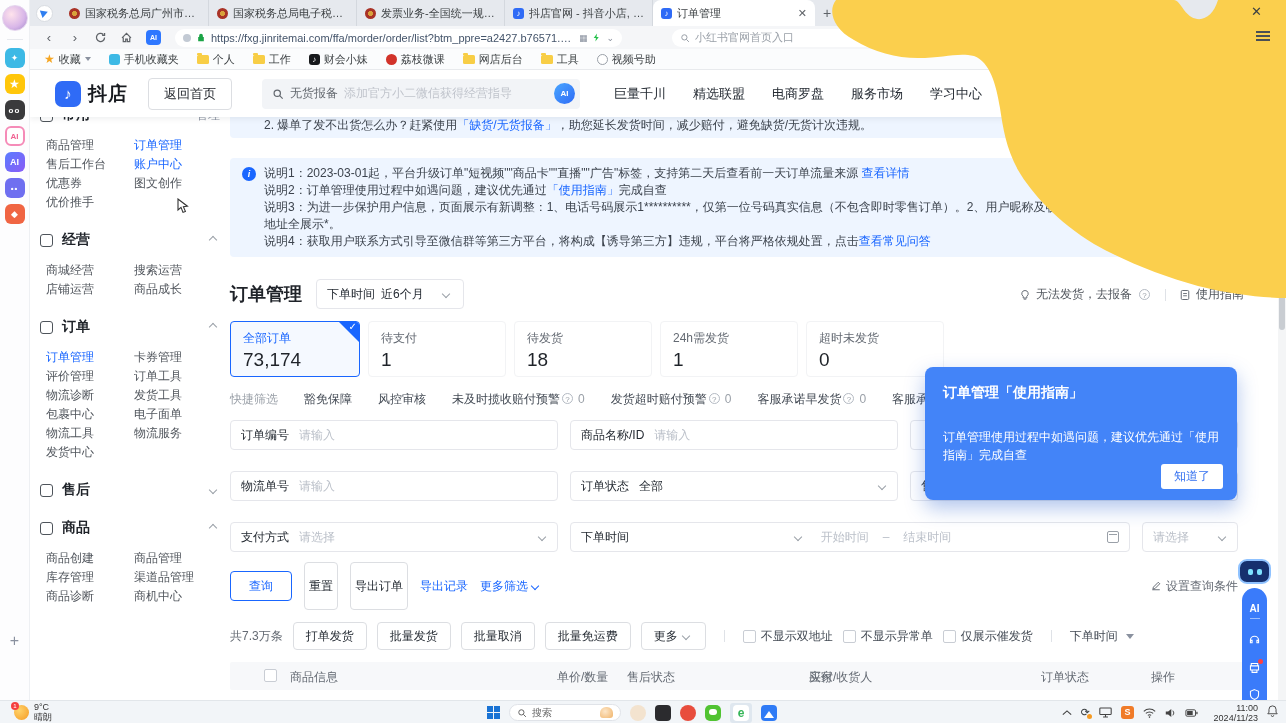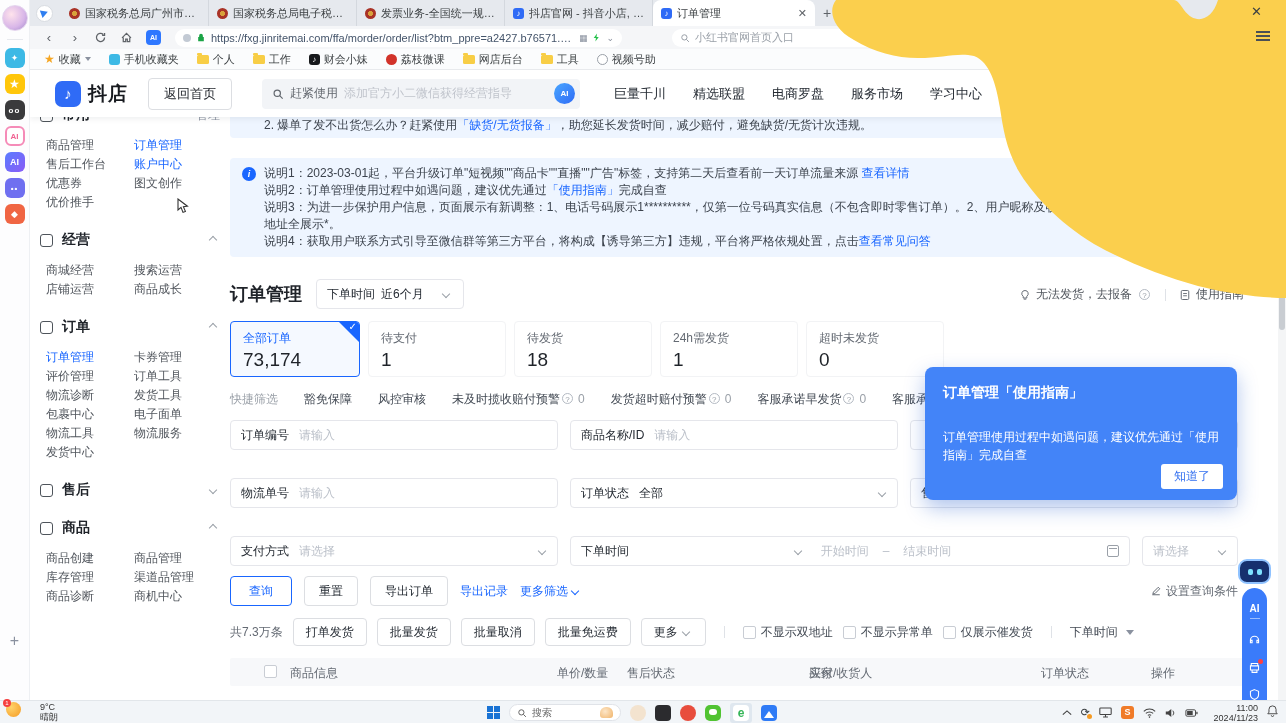--- a/index.html
+++ b/index.html
@@ -101,35 +101,35 @@
 .card .lb{font-size:12px;color:#646a73}
 .card .val{font-size:19px;font-weight:normal;color:#1f2329;margin-top:2px}
 .card.sel{width:130px;border-color:#1966ff;background:#f5f9ff;position:relative;overflow:hidden}
 .card.sel .lb{color:#1966ff}
 .card.sel::after{content:"";position:absolute;top:0;right:0;border-left:20px solid transparent;border-top:20px solid #1966ff}
 .card.sel .ck{position:absolute;top:-1px;right:2px;color:#fff;font-size:10px;z-index:1}
 .qf{margin-top:14px;display:flex;gap:26px;font-size:12px;align-items:center;color:#434a54;white-space:nowrap}
 .qf .muted{color:#9aa0a8}
 .cinfo{display:inline-block;width:11px;height:11px;border:1px solid #b4bac3;border-radius:50%;font-size:8px;color:#9aa0a8;text-align:center;line-height:11px;vertical-align:1px;margin:0 2px}
 .cnt{color:#9aa0a8;margin-left:3px}
-.filters{margin-top:12px;display:flex;flex-direction:column;gap:28px}
+.filters{margin-top:12px;display:flex;flex-direction:column;gap:21px}
 .frow{display:flex;gap:12px}
 .field{width:328px;height:30px;border:1px solid #e5e6eb;border-radius:4px;display:flex;align-items:center;padding:0 10px;font-size:12px;background:#fff}
 .flb{color:#252b33;margin-right:10px;white-space:nowrap}
 .ph{color:#bbc0c9;white-space:nowrap}
 .val2{color:#252b33}
 .field .cv{margin-left:auto;margin-right:2px}
 .field.date{width:560px}
 .field.smallf{width:96px}
 .dsep{color:#bbc0c9;margin:0 14px}
 .calico{margin-left:auto;width:12px;height:12px;border:1.3px solid #9aa0a8;border-radius:2px;position:relative}
 .calico::before{content:"";position:absolute;left:1px;right:1px;top:2px;height:1.3px;background:#9aa0a8}
 .btnrow{margin-top:10px;display:flex;align-items:center;gap:12px;font-size:12px;position:relative}
 .bq{border:1px solid #1966ff;color:#1966ff;border-radius:4px;height:30px;padding:0 18px;display:flex;align-items:center;background:#fff}
-.bp{border:1px solid #dcdee2;color:#252b33;border-radius:4px;height:30px;padding:0 14px;display:flex;align-items:center;background:#fff}
+.bp{border:1px solid #dcdee2;color:#252b33;border-radius:4px;height:48px;padding:0 4px;display:flex;align-items:center;background:#fff}
 .lnk{color:#1966ff;display:flex;align-items:center;gap:4px}
 .lnk .cv{border-color:#1966ff;margin:0}
 .setlnk{margin-left:auto;margin-right:8px;color:#646a73;display:flex;align-items:center;gap:4px}
 .batch{margin-top:12px;display:flex;align-items:center;gap:10px;font-size:12px;color:#646a73;white-space:nowrap}
 .b2tn{height:28px;border:1px solid #dcdee2;border-radius:4px;padding:0 12px;display:flex;align-items:center;color:#252b33;background:#fff;gap:5px}
 .chk{width:13px;height:13px;border:1px solid #c9cdd4;border-radius:2px;background:#fff;flex:none}
 .chkl{display:flex;align-items:center;gap:5px;color:#434a54}
 .sortarr{width:0;height:0;border-left:4px solid transparent;border-right:4px solid transparent;border-top:5px solid #8a919f;margin-left:3px}
 .thead{margin-top:12px;height:28px;background:#f7f8fa;position:relative;font-size:12px;color:#646a73;border-radius:2px}
 .thead span{position:absolute;top:7px}
@@ -150,21 +150,21 @@
 
 .blob{position:absolute;left:826px;top:0;width:460px;height:310px;z-index:50;pointer-events:none}
 .winx{position:absolute;right:24px;top:4px;font-size:13px;color:#3c4043;z-index:55}
 .hamb{position:absolute;right:16px;top:31px;width:14px;height:10px;border-top:2px solid #4a4f55;border-bottom:2px solid #4a4f55;z-index:55}
 .hamb::after{content:"";display:block;margin-top:2px;height:2px;background:#4a4f55}
 
 .sbar{position:absolute;right:0;top:70px;width:8px;height:630px;background:#f4f5f6;z-index:6}
 .sthumb{position:absolute;right:1px;top:165px;width:6px;height:95px;background:#c9cdd2;border-radius:3px}
 
 .taskbar{position:absolute;left:0;right:0;bottom:0;height:23px;background:#f2f5f8;border-top:1px solid #e2e6ea;z-index:90;font-size:10px;color:#3c4043}
-.weather{position:absolute;left:6px;top:1px;display:flex;align-items:flex-start;gap:19px}
+.weather{position:absolute;left:14px;top:1px;display:flex;align-items:center;gap:5px}
 .wicon{width:15px;height:15px;border-radius:50%;background:radial-gradient(circle at 35% 35%,#ffd36b,#f59a23);position:relative}
 .wbadge{position:absolute;top:-3px;left:-3px;width:8px;height:8px;border-radius:50%;background:#f53f3f;color:#fff;font-size:6px;text-align:center;line-height:8px}
 .wtxt{line-height:10px;font-size:9px;color:#333}
 .tcenter{position:absolute;left:487px;top:0;height:23px;display:flex;align-items:center;gap:9px}
 .winlogo{width:13px;height:13px;display:grid;grid-template-columns:6px 6px;grid-template-rows:6px 6px;gap:1px}
 .winlogo i{background:#1a73d4}
 .tsearch{width:112px;height:17px;background:#fff;border:1px solid #e0e3e8;border-radius:9px;display:flex;align-items:center;padding:0 7px;gap:5px;color:#666}
 .tcat{margin-left:auto;width:13px;height:11px;border-radius:6px 6px 3px 3px;background:radial-gradient(circle at 40% 40%,#fde6c8,#f0b46a)}
 .tico{width:16px;height:16px;border-radius:4px;flex:none}
 .tico.dish{background:#f3e3cf;border-radius:50%}
@@ -314,21 +314,21 @@
       <div class="dslogo">
         <span class="dsmark">♪</span>
         <span class="dstext">抖店</span>
       </div>
       <div class="backhome">返回首页</div>
       <div class="hdsearch">
         <svg width="12" height="12" viewBox="0 0 16 16">
             <circle cx="7" cy="7" r="4.2" fill="none" stroke="#62676e" stroke-width="1.6"></circle>
             <path d="M10.2 10.2l4 4" stroke="#62676e" stroke-width="1.6"></path>
           </svg>
-        <span class="lb">赶紧使用</span>
+        <span class="lb">无货报备</span>
         <span class="hint">添加官方小二微信获得经营指导</span>
         <span class="aicircle">AI</span>
       </div>
       <div class="hdnav">
         <span>巨量千川</span>
         <span>精选联盟</span>
         <span>电商罗盘</span>
         <span>服务市场</span>
         <span>学习中心</span>
       </div>

